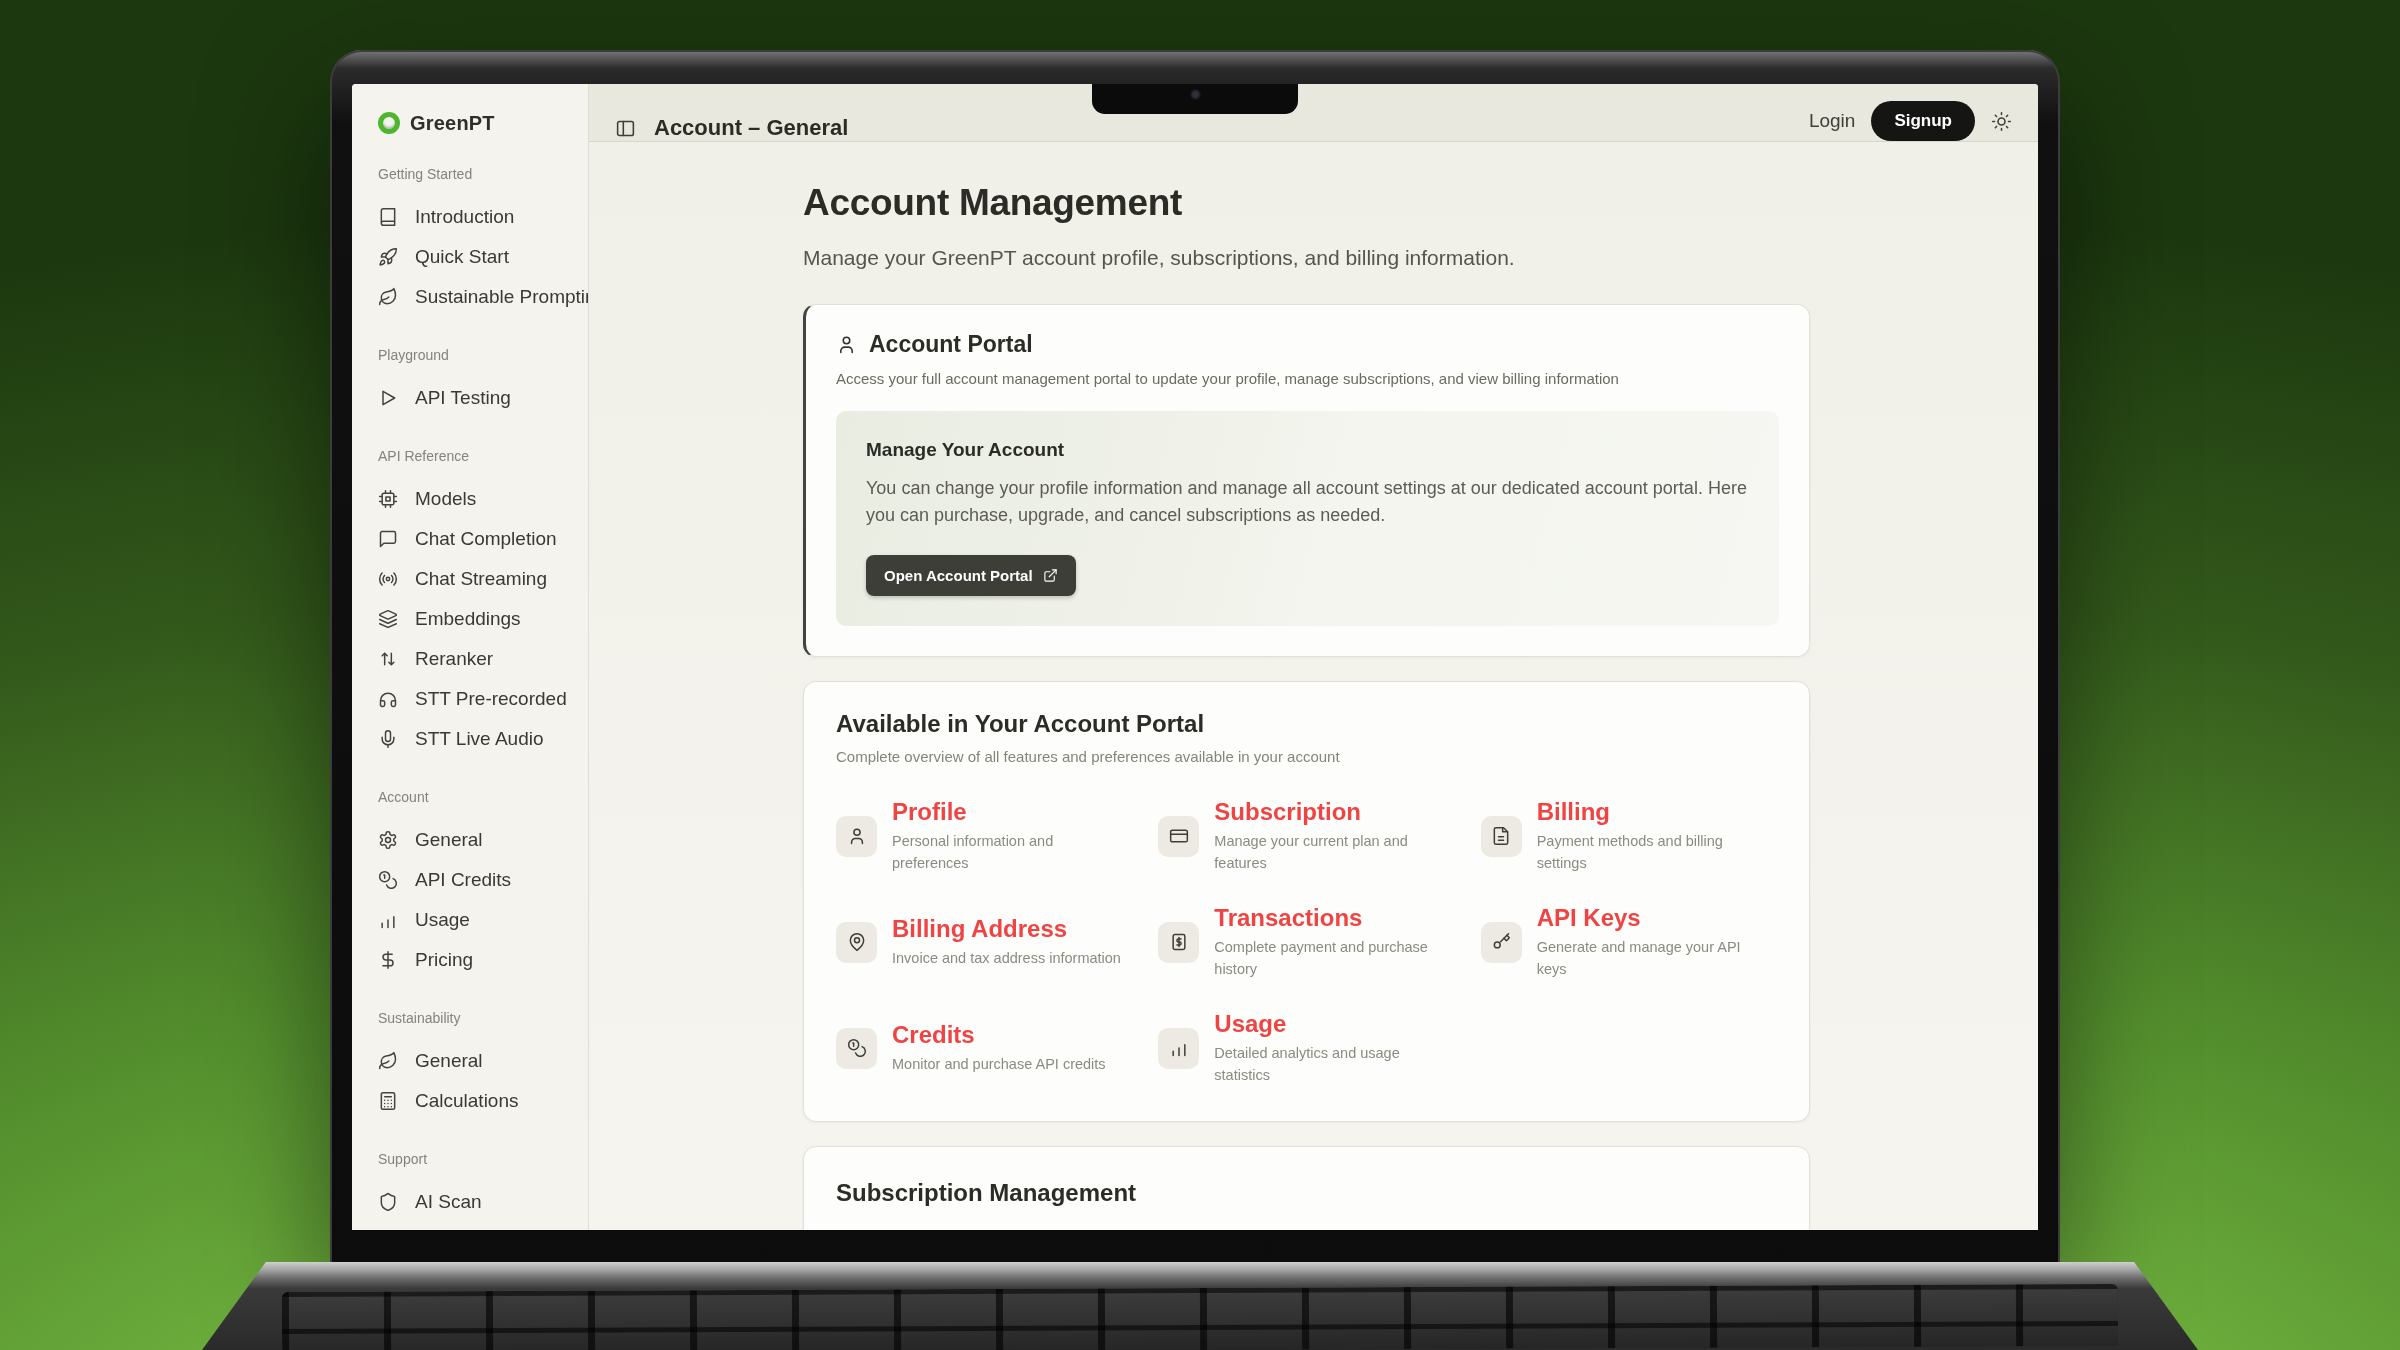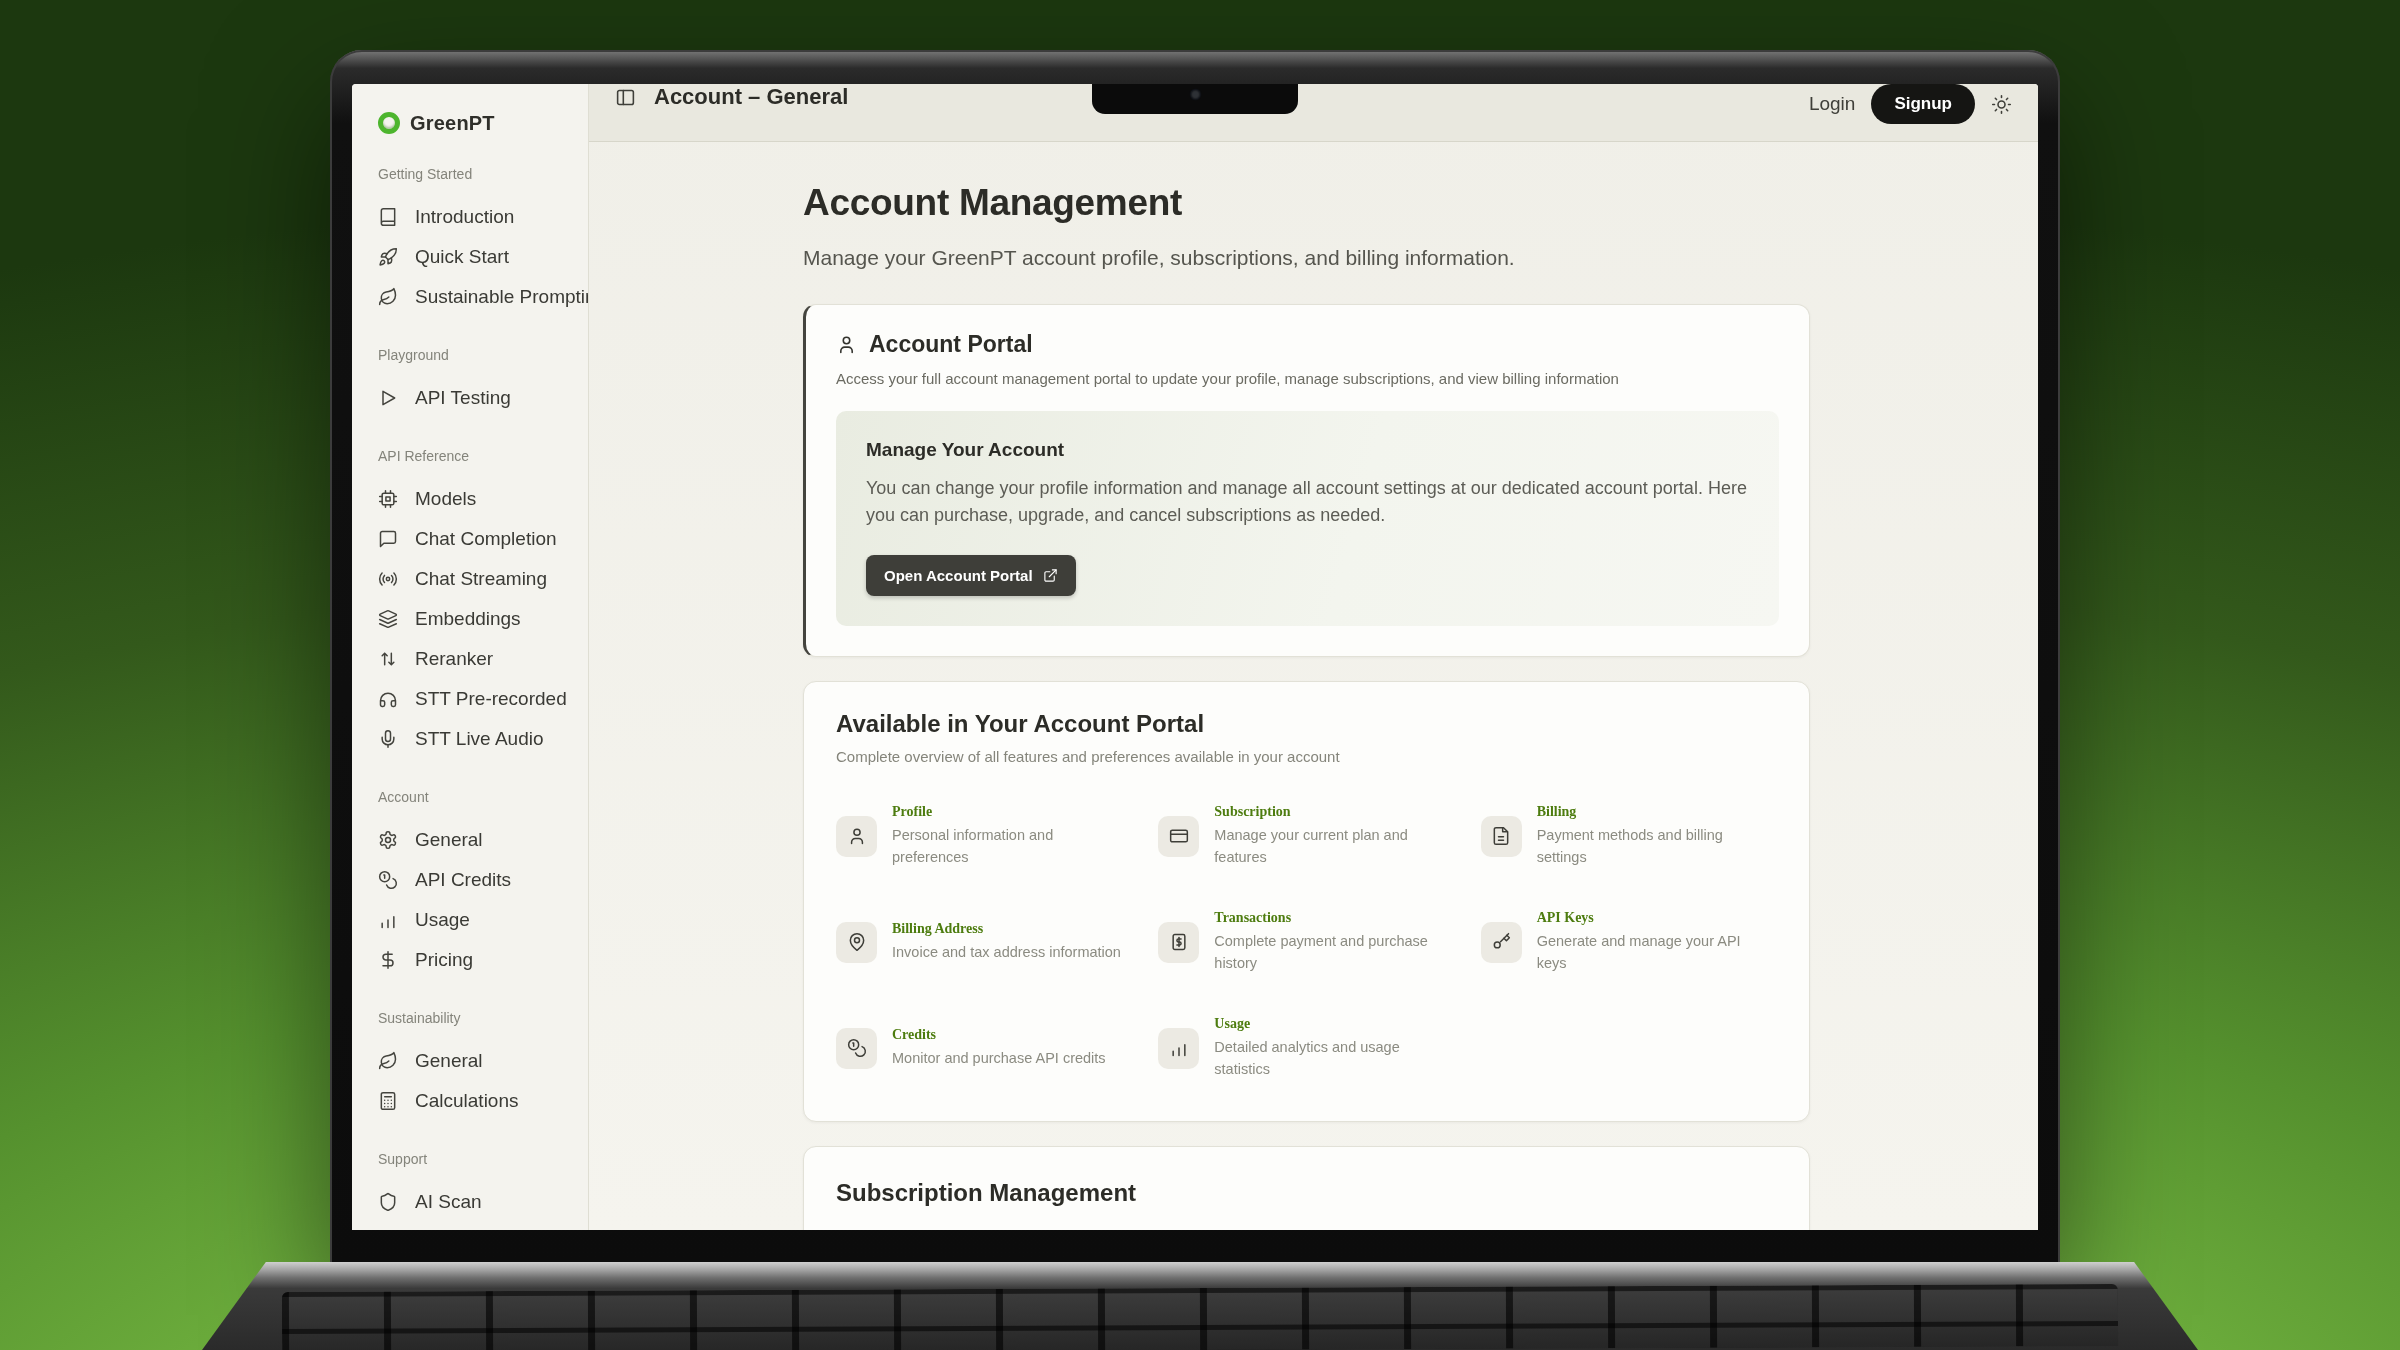--- a/index.html
+++ b/index.html
@@ -62,21 +62,21 @@
   .nav-label { font-size:14px; color:#84847b; margin-bottom:14px; line-height:17px;margin-top:16px; }
   .nav-item { display:flex; align-items:center; gap:17px; height:40px;
               font-size:19px; color:#3a3a35; cursor:pointer; white-space:nowrap; }
   .nav-item .ic { display:flex; width:20px; height:20px; color:#44443e; flex:none; }
 
   
   .main { flex:1; display:flex; flex-direction:column; min-width:0;
           background: linear-gradient(180deg,#f0efe8 0%, #f5f4ee 100%); }
   .topbar {
     height:58px; min-height:58px; background:#e9e8df; border-bottom:1px solid #d7d6ca;
-    display:flex; align-items:flex-start; justify-content:space-between; padding:0 26px;
+    display:flex; align-items:flex-end; justify-content:space-between; padding:0 26px;
   }
   .topbar-left { display:flex; align-items:center; gap:18px; }
   .icon-btn { display:flex; width:21px; height:21px; color:#3f3f39; cursor:pointer; }
   .topbar-title { font-size:22px; font-weight:700; color:#2c2c27; }
   .topbar-right { display:flex; align-items:center; gap:16px; }
   .login-link { font-size:19px; color:#3f3f39; cursor:pointer; }
   .signup-btn { background:#151513; color:#fff; font-size:17px; font-weight:700;
                 border:none; border-radius:999px; padding:10px 23px; cursor:pointer;
                 font-family:inherit; }
 
@@ -109,21 +109,21 @@
 
   .features-card { margin-top:24px; padding:28px 32px 30px 32px; }
   .features-card h2 { font-size:24px; font-weight:700; color:#2c2c27; }
   .card-sub { font-size:15px; color:#85857b; margin-top:10px; }
   .features-grid { margin-top:28px; display:grid; grid-template-columns:repeat(3,1fr);
                    column-gap:26px; row-gap:20px; }
   .feature { display:flex; align-items:center; gap:15px; min-height:86px; }
   .feature-tile { width:41px; height:41px; min-width:41px; border-radius:10px; background:#eceae3;
                   display:flex; align-items:center; justify-content:center; }
   .feature-tile .ic { display:flex; width:20px; height:20px; color:#3e3e38; }
-  .feature-title { font-size:14px; font-weight:700; color:#4d7c0f;font-family:Liberation Serif, serif; }
+  .feature-title { font-size:24px; font-weight:700; color:#ef4444; }
   .feature-desc { font-size:14.5px; color:#8b8b81; line-height:1.45; margin-top:5px; max-width:230px; }
 
   .sub-card { margin-top:24px; padding:32px; height:140px; }
   .sub-card h2 { font-size:24px; font-weight:700; color:#2c2c27; }
 
   svg { width:100%; height:100%; }
 </style>
 </head>
 <body>
 

